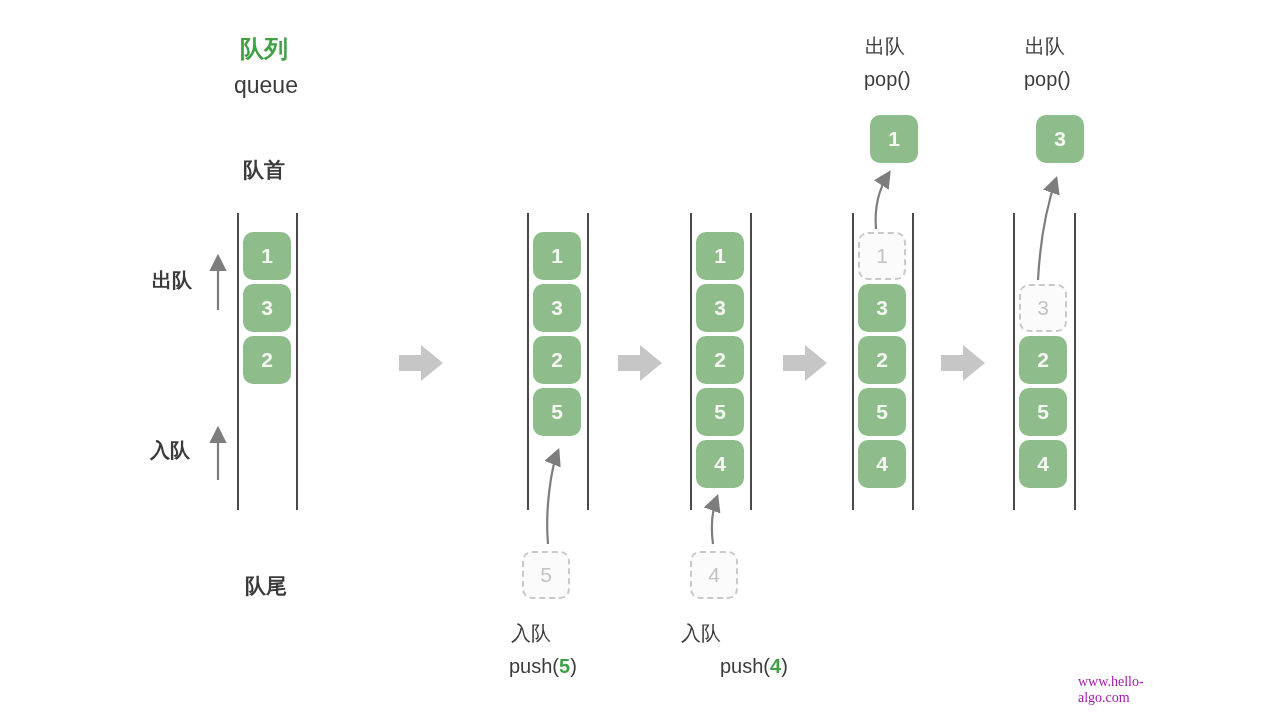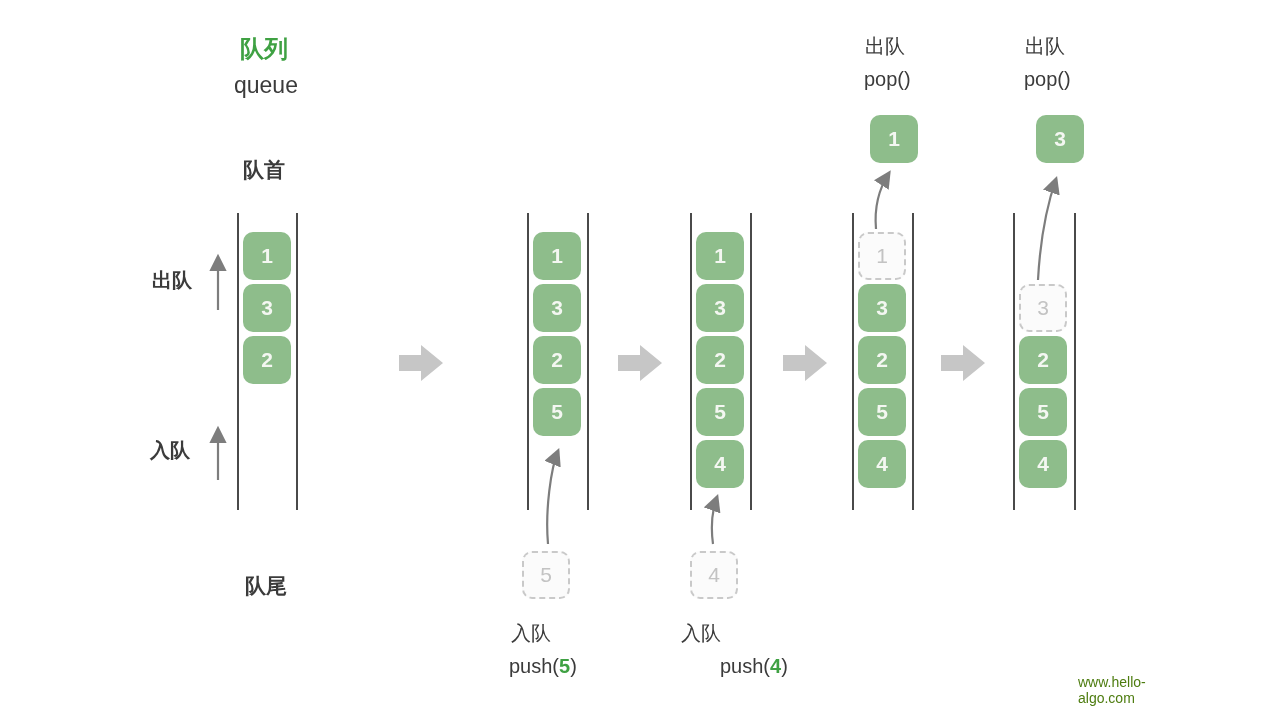--- a/index.html
+++ b/index.html
@@ -14,21 +14,21 @@
         font-size:21px;font-weight:600;letter-spacing:0;}
   .qbox.green{background:#8ebd8b;color:#f4f7f2;}
   .qbox.ghost{background:#fbfbfb;border:2px dashed #c9c9c9;color:#c3c3c3;font-weight:400;}
   .title-zh{font-size:24px;font-weight:700;color:#3fa143;}
   .title-en{font-size:23px;color:#3b3b3b;text-align:center;}
   .bold-label{font-size:21px;font-weight:700;color:#3b3b3b;text-align:right;}
   .side-label{font-size:20px;font-weight:700;color:#3b3b3b;}
   .op-label{font-size:20px;color:#3b3b3b;}
   .code{font-family:Liberation Sans, sans-serif;font-size:20px;color:#3b3b3b;}
   .code .arg{color:#3fa143;font-weight:700;}
-  .watermark{font-family:Liberation Sans, sans-serif;font-size:14px;color:#4d7c0f;}
+  .watermark{font-family:Liberation Serif, serif;font-size:14px;color:#a21caf;}
   svg.layer{position:absolute;left:0;top:0;pointer-events:none;}
 </style>
 </head>
 <body>
 
 <div id="canvas">
 
   <div class="abs title-zh" style="left:240px;top:33px;">队列</div>
   <div class="abs title-en" style="left:234px;top:72px;">queue</div>
 

